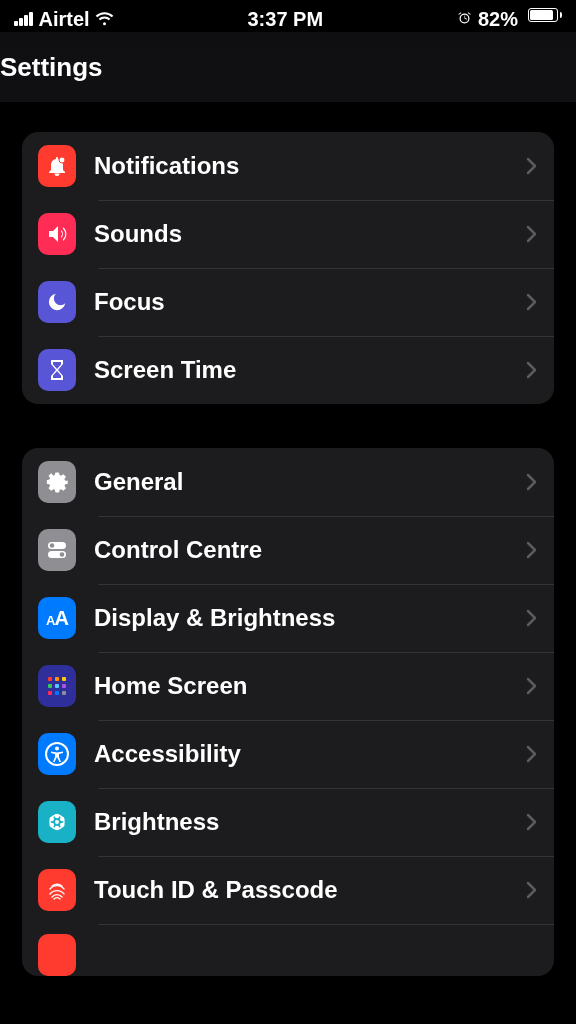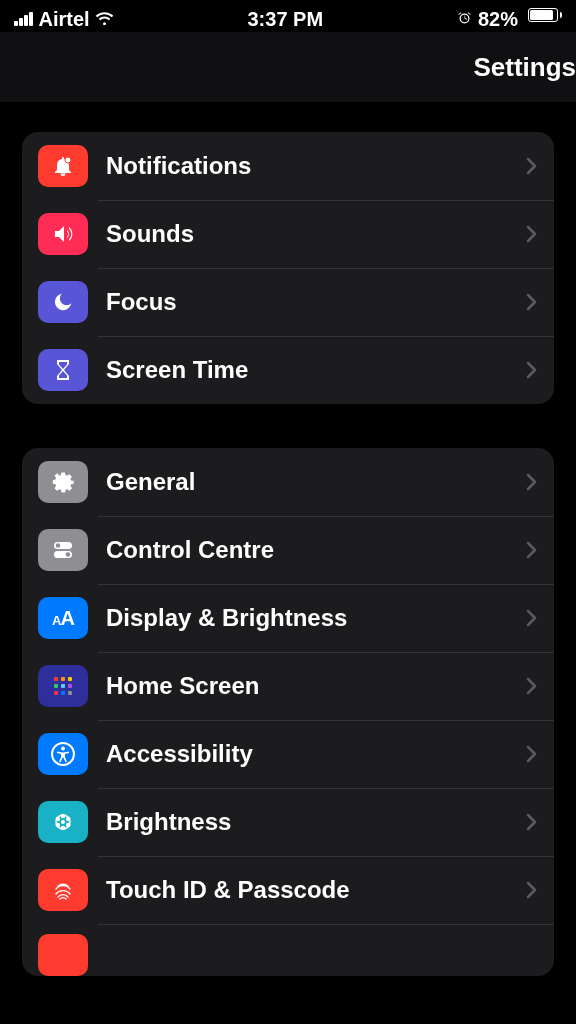--- a/index.html
+++ b/index.html
@@ -40,21 +40,21 @@
   }
   .battery-fill {
     position: absolute; left: 1px; top: 1px; bottom: 1px;
     width: 82%; background: #fff; border-radius: 1.5px;
   }
   .battery-tip {
     width: 2.5px; height: 6px; background: #fff; border-radius: 0 2px 2px 0;
     margin-left: 1.5px;
   }
   .nav-header {
-    text-align: right;
+    text-align: left;
     padding: 20px 0 18px;
     font-size: 26px;
     font-weight: 700;
     background: linear-gradient(to bottom, rgba(34,34,42,0.45), rgba(18,18,20,0.9));
     border-bottom: 1px solid #111;
   }
   .content {
     padding: 30px 22px 0;
   }
   .group {
@@ -71,21 +71,21 @@
     position: relative;
   }
   .row + .row::before {
     content: "";
     position: absolute;
     top: 0; left: 76px; right: 0;
     height: 1px;
     background: #333338;
   }
   .icon-box {
-    width: 50px; height: 42px;
+    width: 38px; height: 42px;
     border-radius: 10px;
     display: flex; align-items: center; justify-content: center;
     flex-shrink: 0;
     margin-right: 18px;
   }
   .row-label {
     font-size: 24px;
     font-weight: 700;
     flex: 1;
   }

